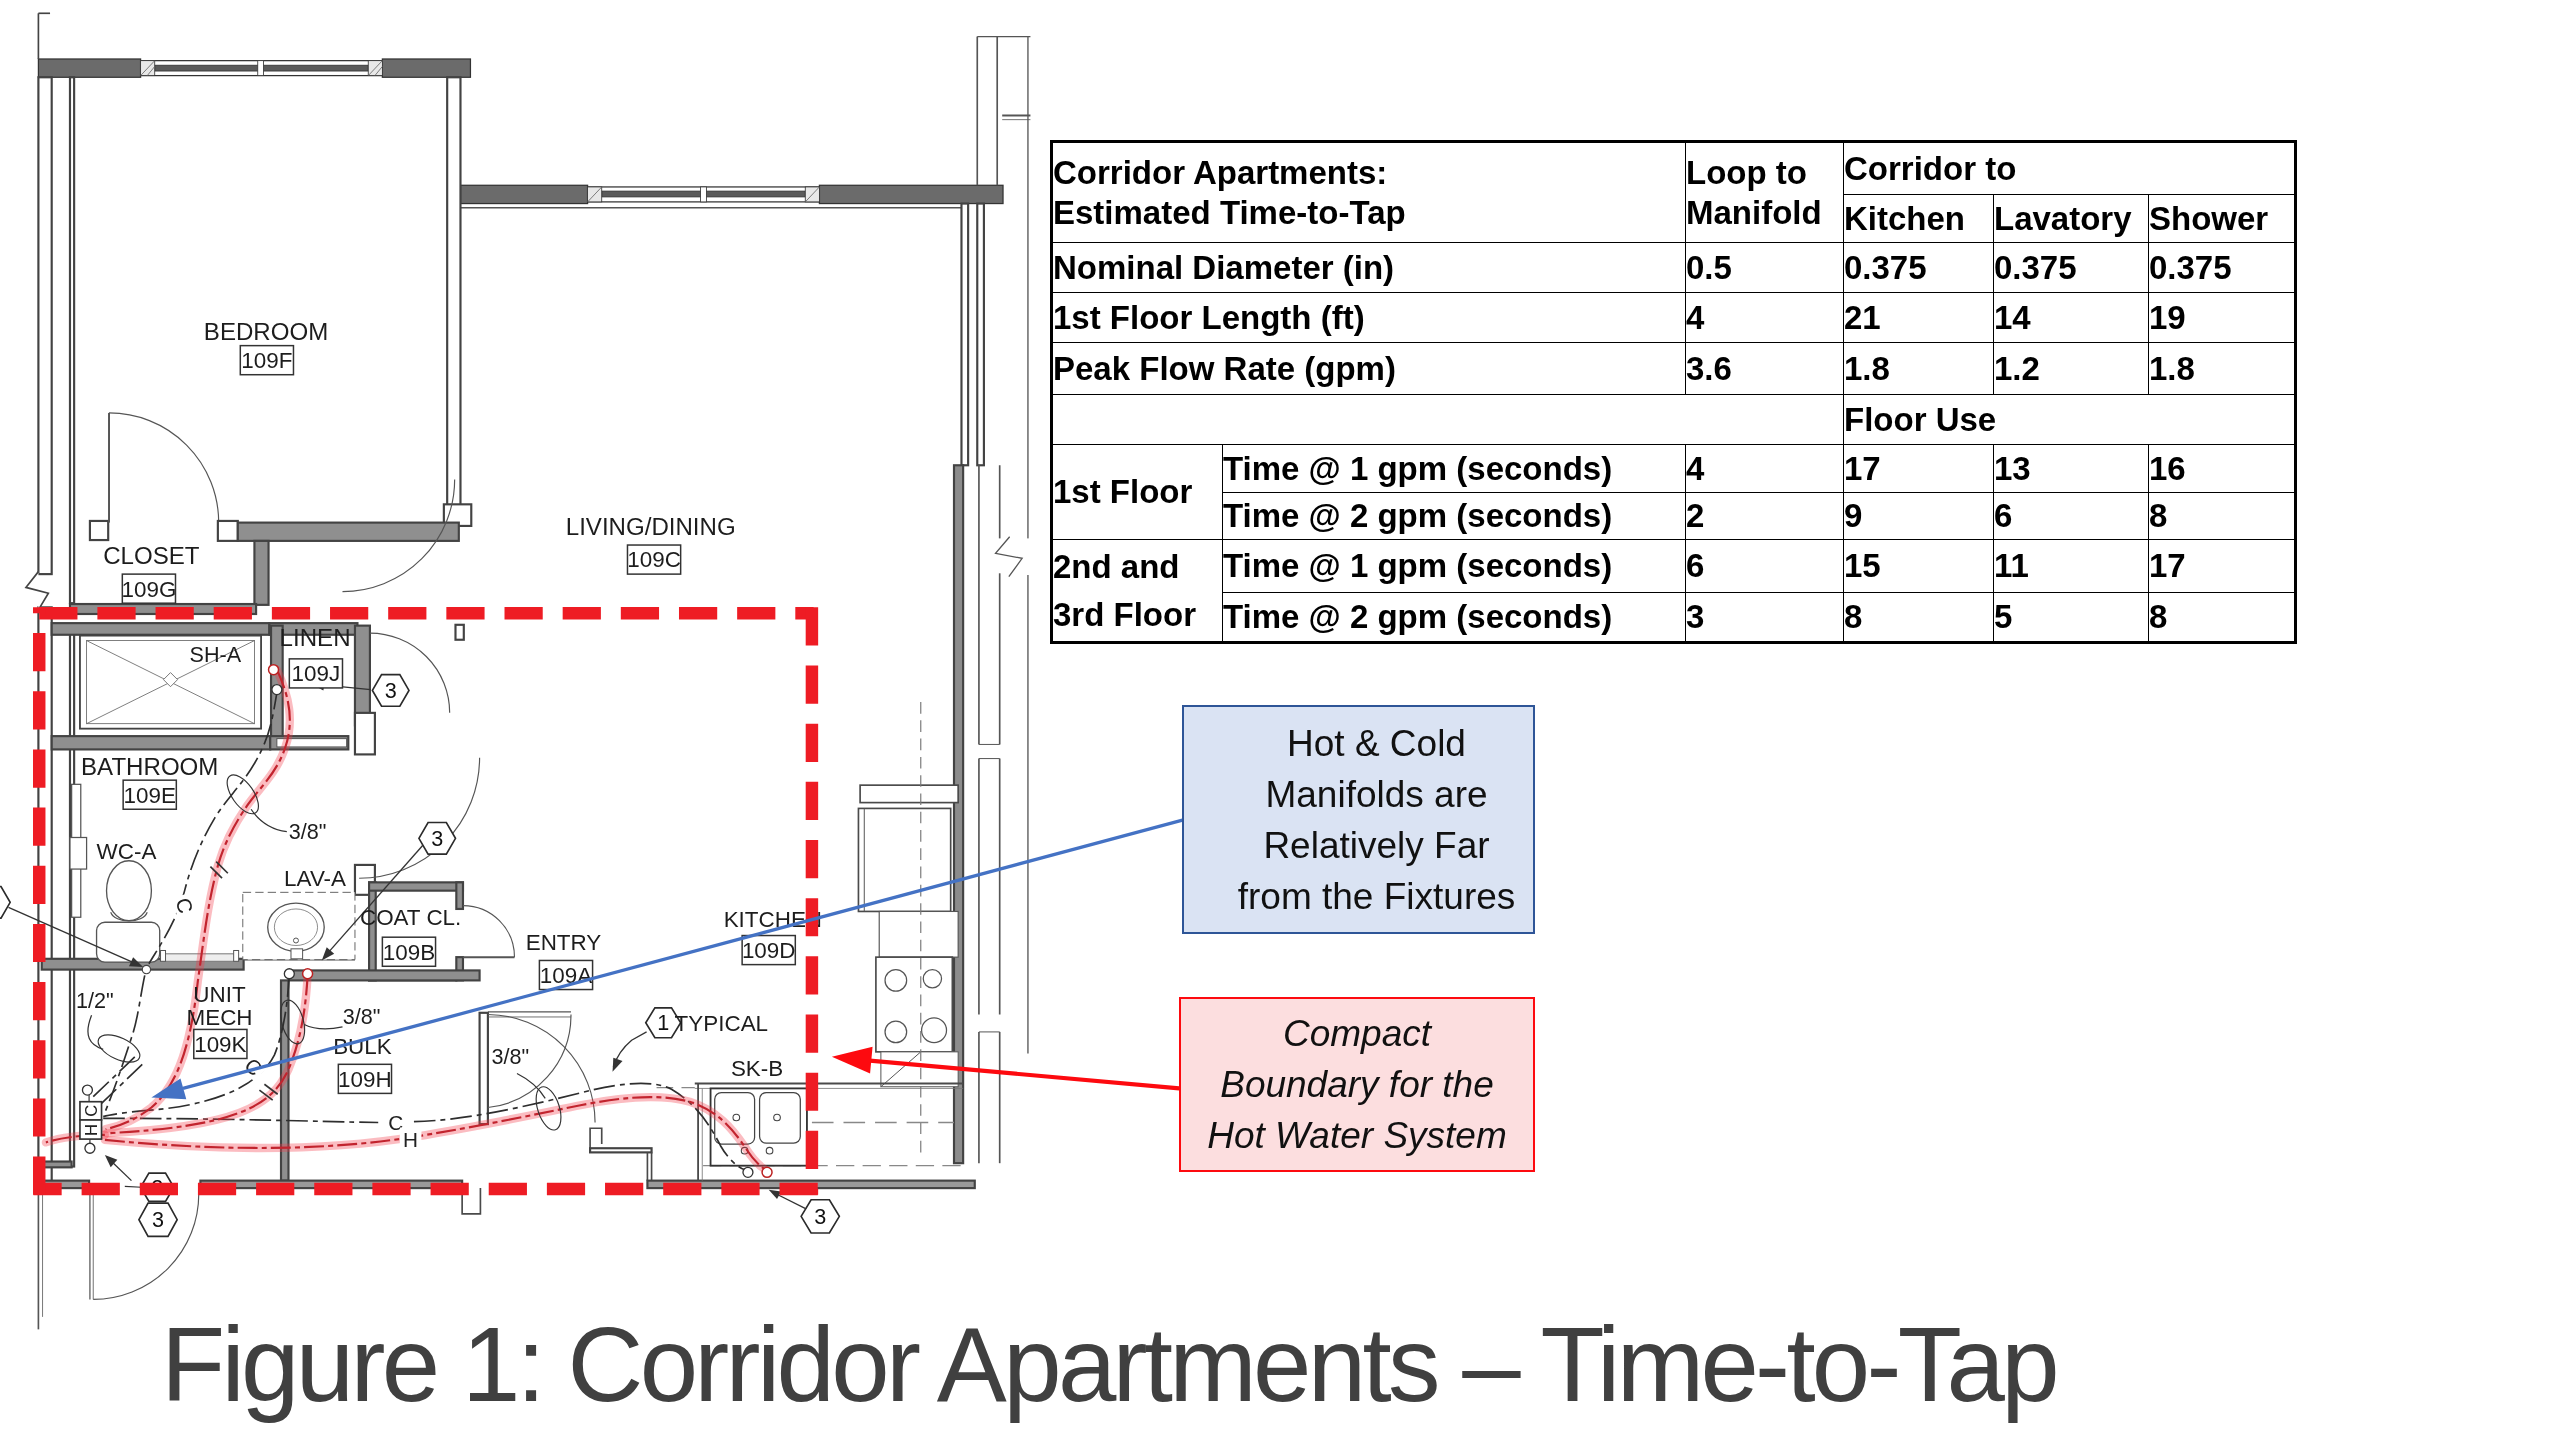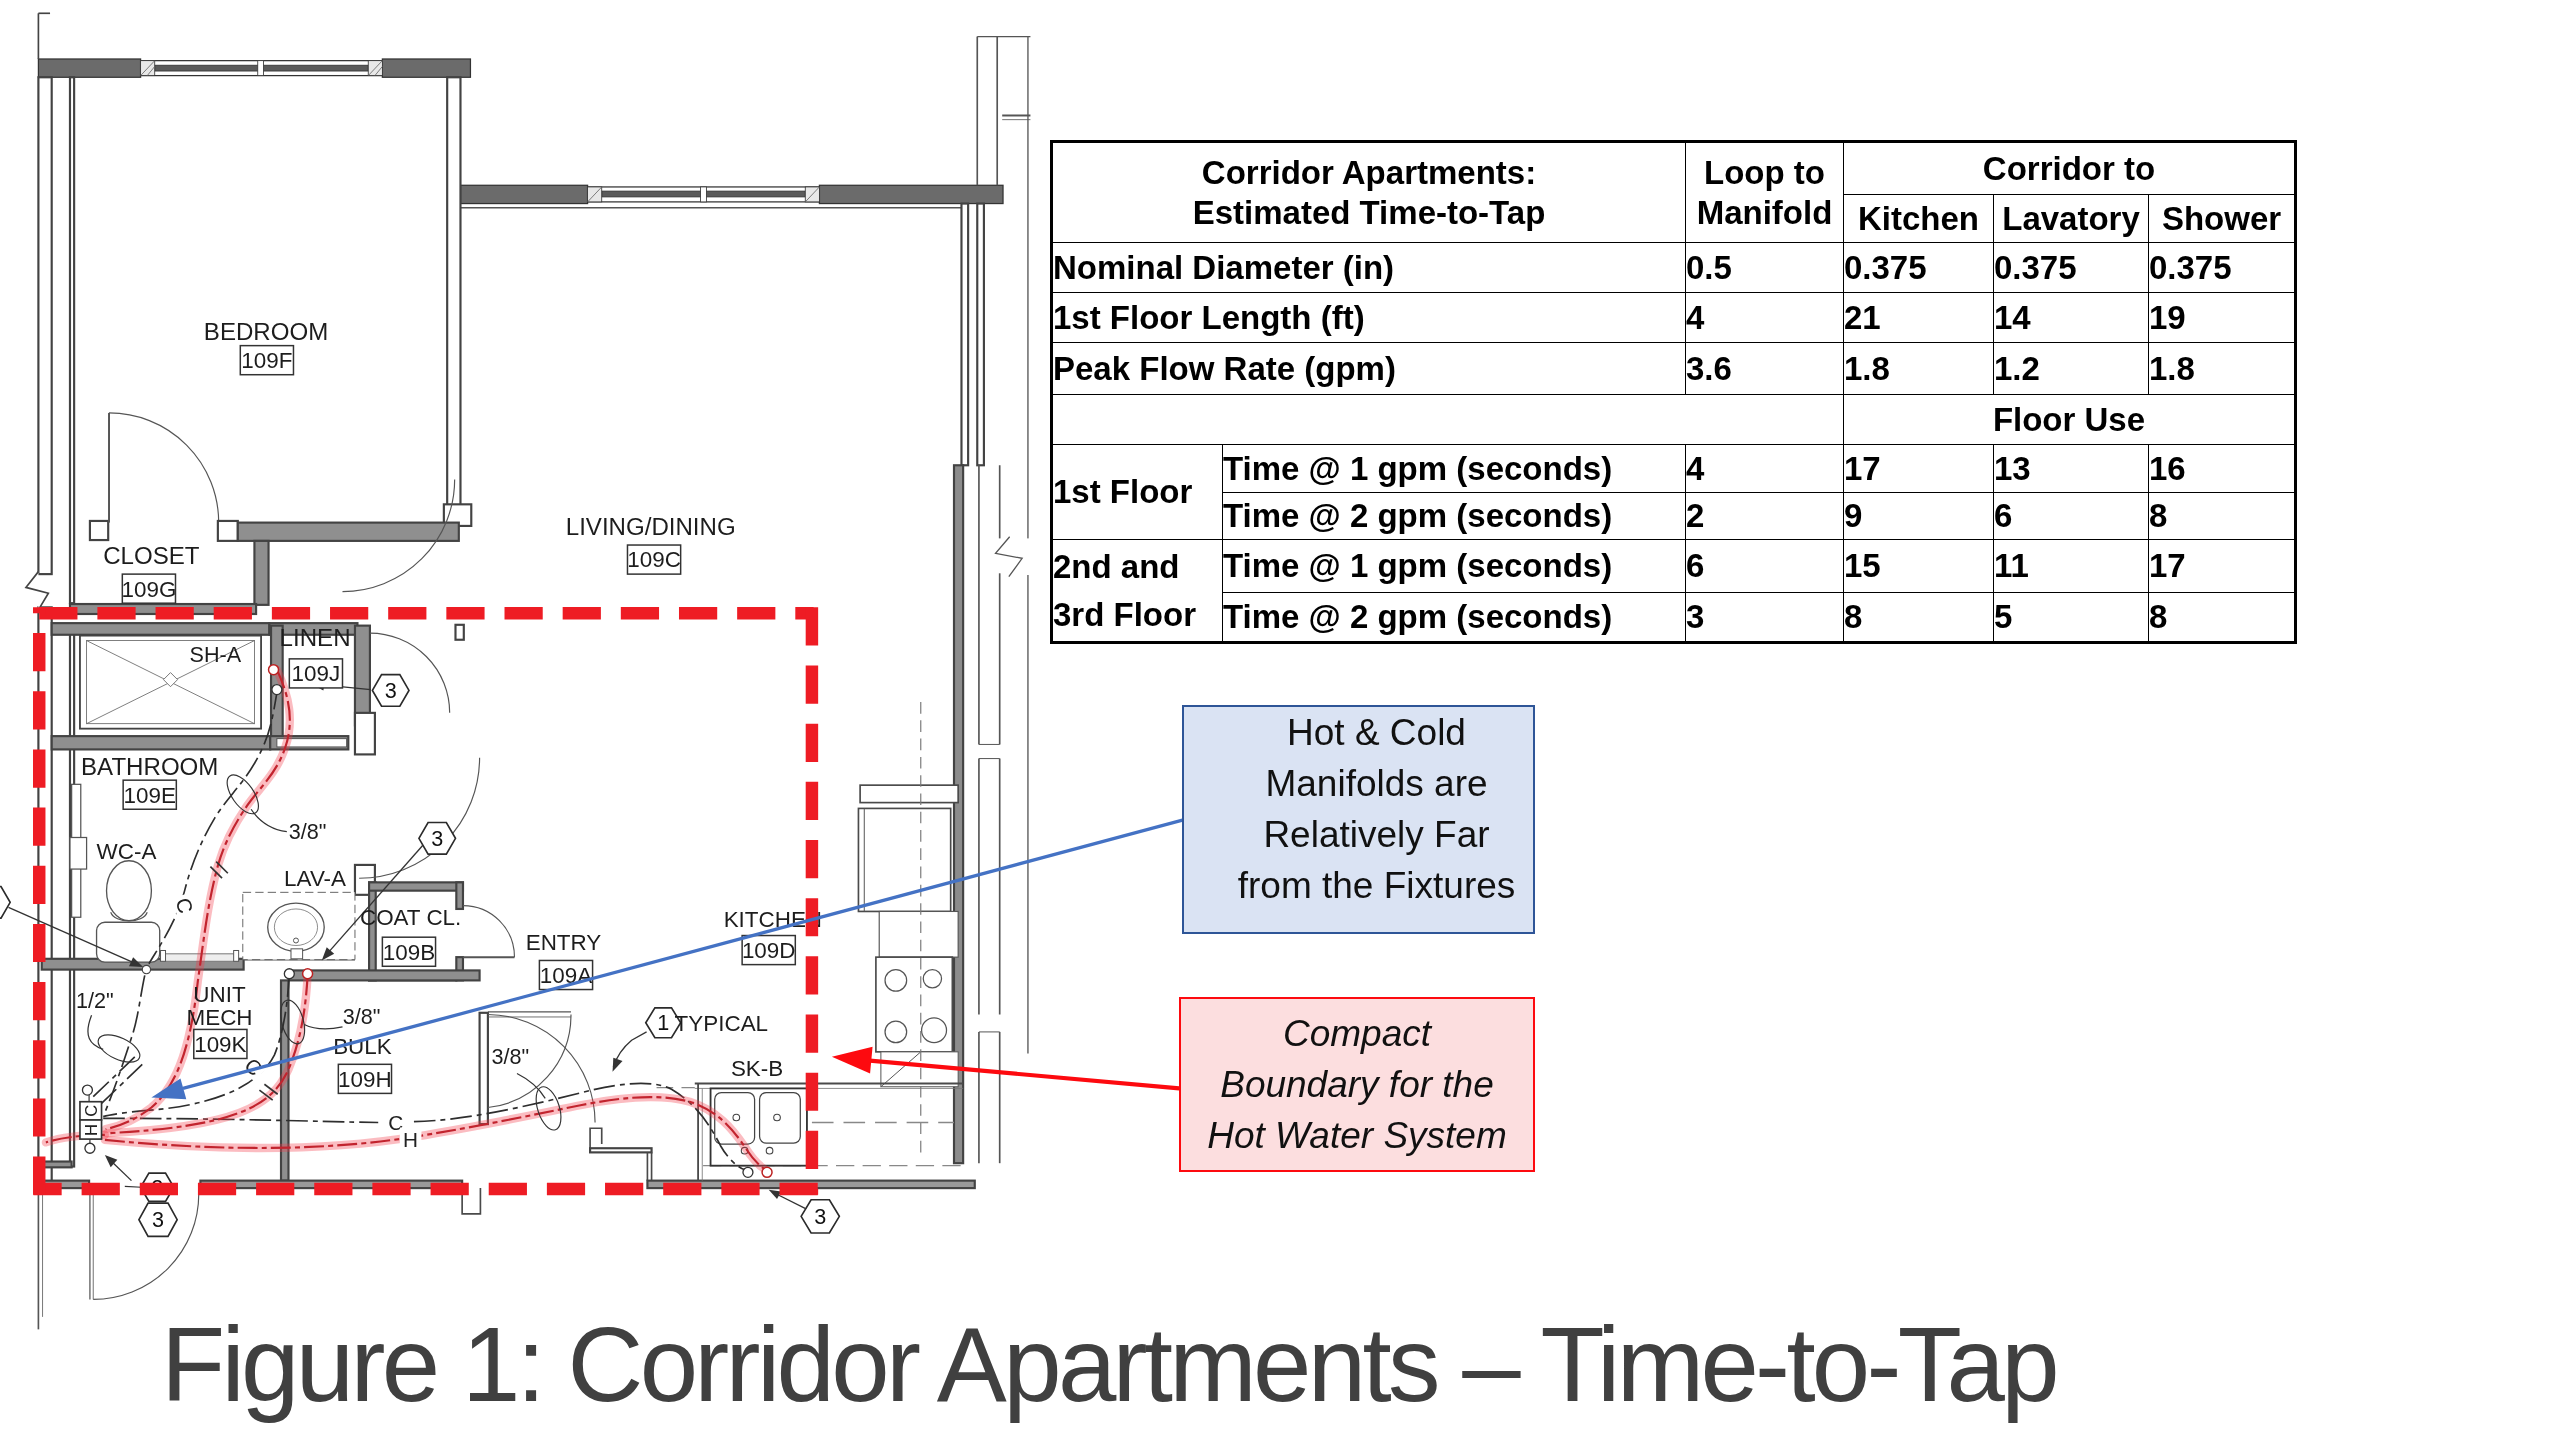--- a/index.html
+++ b/index.html
@@ -1,29 +1,29 @@
 <!DOCTYPE html>
 <html style="font-size:13.3px"><head>
 <meta charset="utf-8">
 <style>
 html,body{margin:0;padding:0;background:#fff;}
 body{width:2576px;height:1449px;position:relative;overflow:hidden;font-family:"Liberation Sans",sans-serif;}
 #plan{position:absolute;left:0;top:0;}
 
 table.tt{position:absolute;left:1050px;top:140px;border-collapse:collapse;table-layout:fixed;border:3.3px solid #000;}
 table.tt td{border:1.7px solid #000;font-weight:bold;font-size:33px;color:#000;padding:0;line-height:1.2;vertical-align:middle;white-space:nowrap;overflow:visible;}
-td.c{text-align:center;}
+td.c{text-align:left;}
 td.r{text-align:left;padding-right:6.6px;}
 td.l{text-align:left;padding-left:6.6px;}
 td.n{font-weight:normal;}
 td.bl3{border-left:3.3px solid #000;}
 td.bl2{border-left:2.5px solid #000;}
 td.bb3{border-bottom:3.3px solid #000;}
 
-.bluebox{position:absolute;left:1182px;top:705px;width:353px;height:229px;background:#dae3f3;border:2.5px solid #2e5597;box-sizing:border-box;text-align:center;font-size:37px;line-height:51px;color:#111;display:flex;align-items:flex-start;justify-content:center;padding-left:36px;}
+.bluebox{position:absolute;left:1182px;top:705px;width:353px;height:229px;background:#dae3f3;border:2.5px solid #2e5597;box-sizing:border-box;text-align:center;font-size:37px;line-height:51px;color:#111;display:flex;align-items:center;justify-content:center;padding-left:36px;}
 .redbox{position:absolute;left:1179px;top:997px;width:356px;height:175px;background:#fcdedf;border:2.5px solid #fd0a0f;box-sizing:border-box;text-align:center;font-size:37px;line-height:51px;color:#111;display:flex;align-items:center;justify-content:center;font-style:italic;}
 
 .caption{position:absolute;left:161px;top:1305px;font-size:105px;color:#404040;letter-spacing:-3.7px;white-space:nowrap;}
 </style>
 </head>
 <body>
 <svg id="plan" width="2576" height="1449" viewBox="0 0 3100 1744" fill="none">
 <rect x="46" y="71" width="123" height="22" fill="#6b6b6b" stroke="#333" stroke-width="1.5"></rect>
 <rect x="460" y="71" width="106" height="22" fill="#6b6b6b" stroke="#333" stroke-width="1.5"></rect>
 <rect x="169" y="73" width="291" height="18" fill="#fff" stroke="#333" stroke-width="1.5"></rect>

